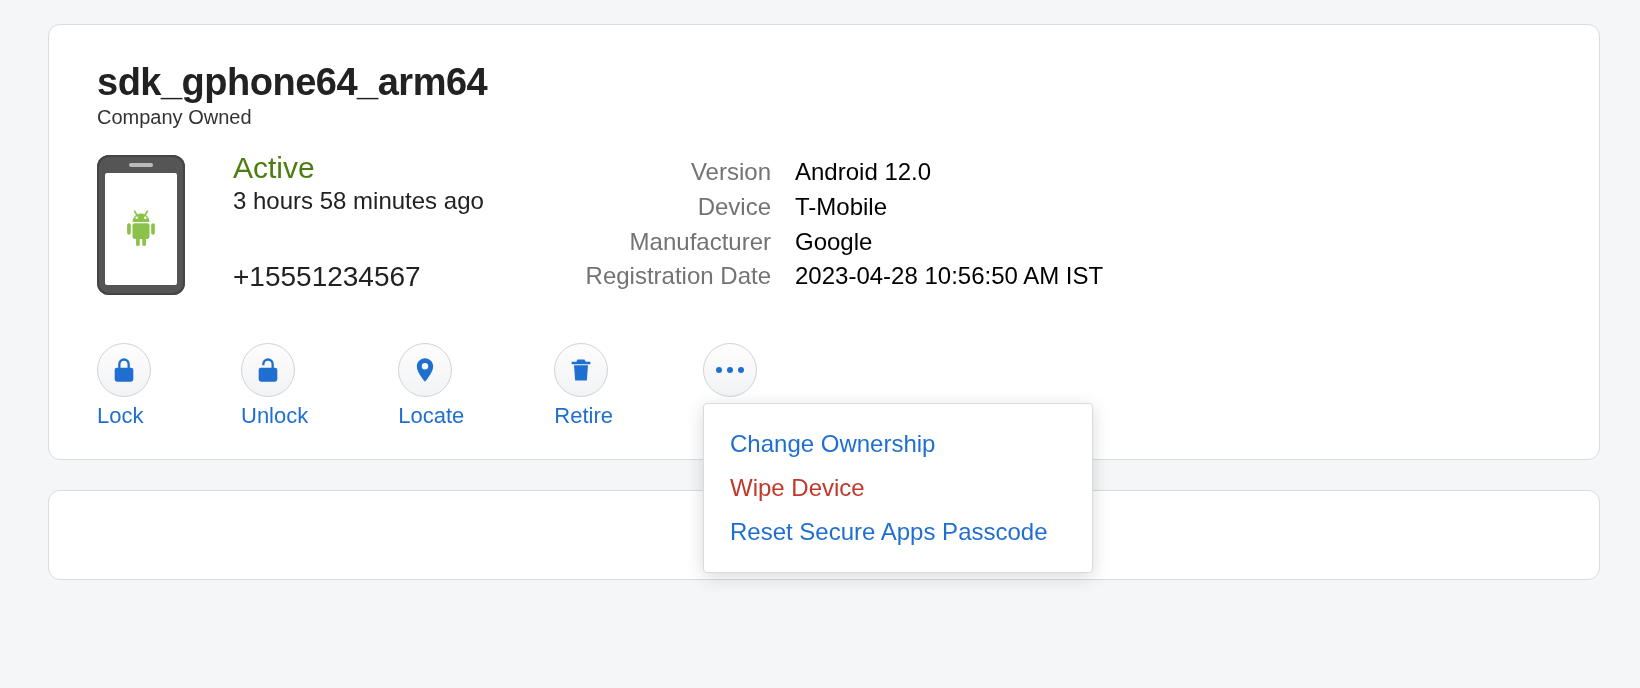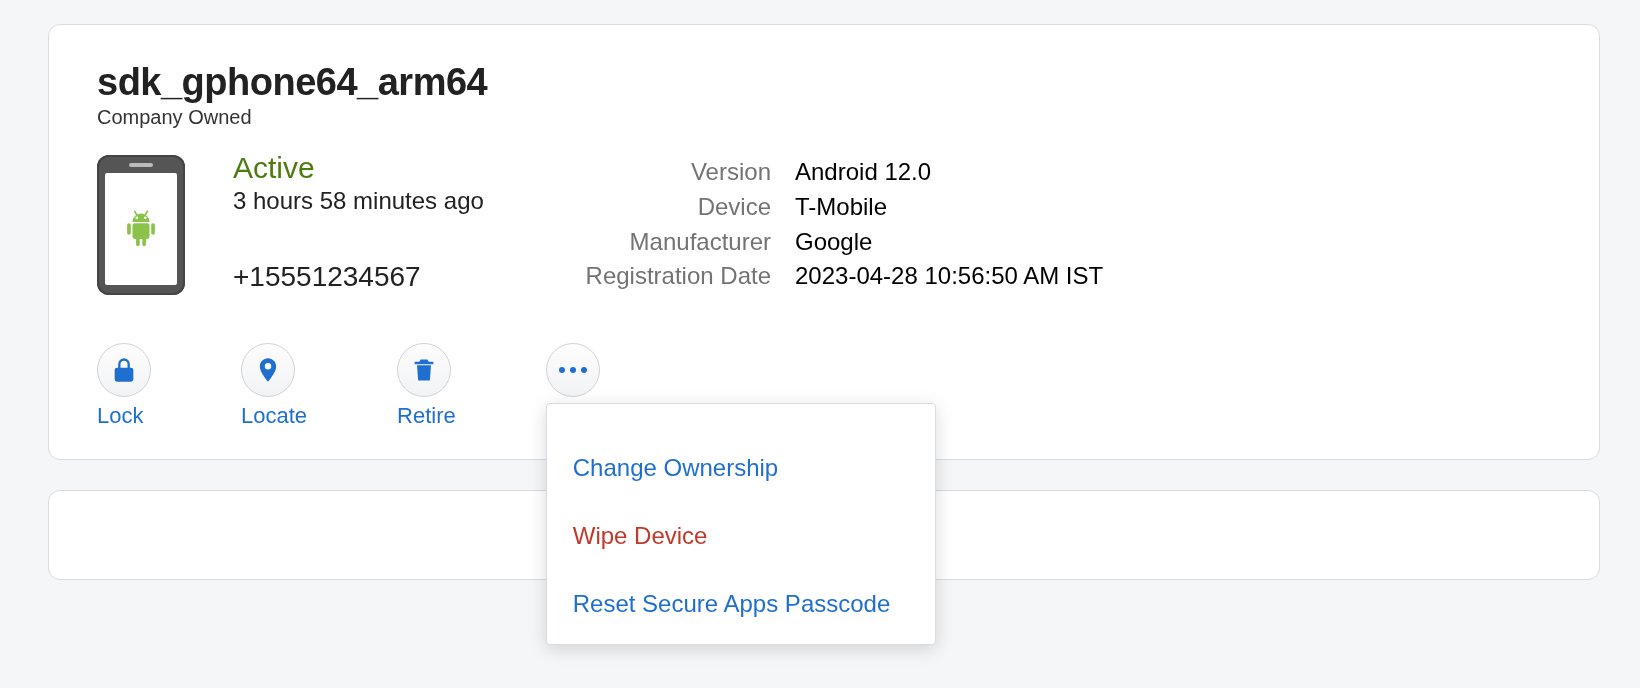--- a/index.html
+++ b/index.html
@@ -169,21 +169,20 @@
     box-shadow: 0 4px 18px rgba(0,0,0,0.15);
     padding: 18px 0;
     z-index: 10;
   }
   .dropdown-item {
     padding: 8px 26px;
     font-size: 24px;
     color: #1f6fd1;
     cursor: pointer;
     white-space: nowrap;
-    margin-top: 24px;
   }
   .dropdown-item.danger {
     color: #c0392b;
   }
 </style>
 </head>
 <body>
 
 <div class="page">
   <div class="card">
@@ -243,20 +242,28 @@
 
       <div class="action-btn">
         <div class="action-circle">
           <svg viewBox="0 0 24 24">
               <path d="M12 2a5 5 0 0 0-5 5v3H6a2 2 0 0 0-2 2v8a2 2 0 0 0 2 2h12a2 2 0 0 0 2-2v-8a2 2 0 0 0-2-2h-1V7a5 5 0 0 0-5-5zm-3 5a3 3 0 1 1 6 0v3H9V7z"></path>
             </svg>
         </div>
         <div class="action-label">Lock</div>
       </div>
 
+      <div class="action-btn">
+        <div class="action-circle">
+          <svg viewBox="0 0 24 24">
+              <path d="M12 2a5 5 0 0 0-5 5v1h2V7a3 3 0 1 1 6 0v3H6a2 2 0 0 0-2 2v8a2 2 0 0 0 2 2h12a2 2 0 0 0 2-2v-8a2 2 0 0 0-2-2h-1V7a5 5 0 0 0-5-5z"></path>
+            </svg>
+        </div>
+        <div class="action-label">Unlock</div>
+      </div>
 
       <div class="action-btn">
         <div class="action-circle">
           <svg viewBox="0 0 24 24">
               <path d="M12 2C8.1 2 5 5.1 5 9c0 5.2 7 13 7 13s7-7.8 7-13c0-3.9-3.1-7-7-7zm0 9.5A2.5 2.5 0 1 1 12 6a2.5 2.5 0 0 1 0 5.5z"></path>
             </svg>
         </div>
         <div class="action-label">Locate</div>
       </div>
 

